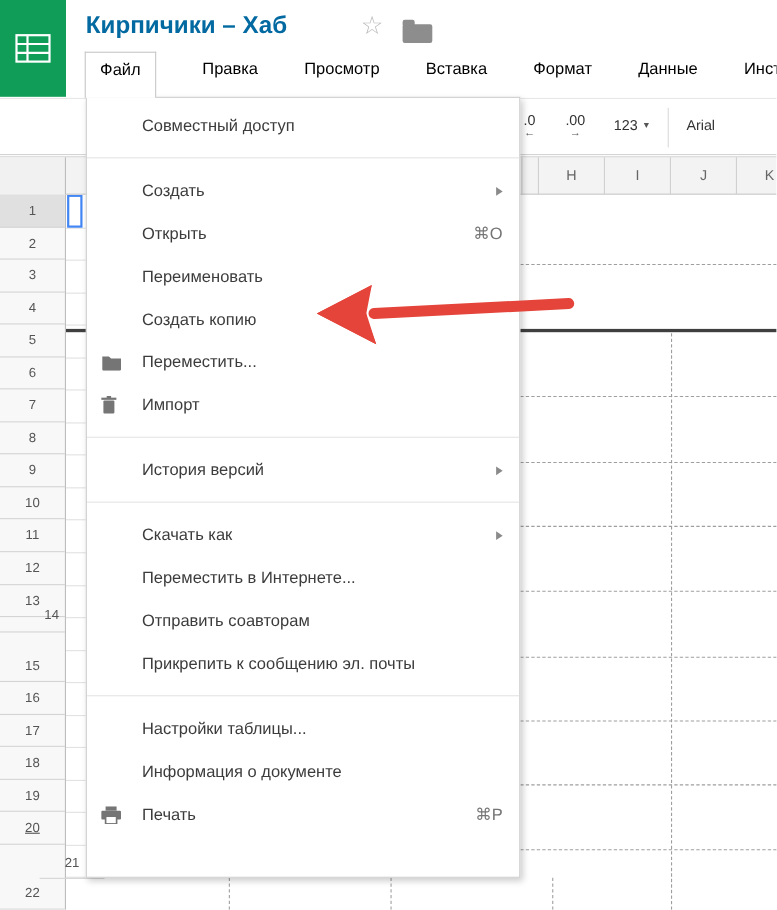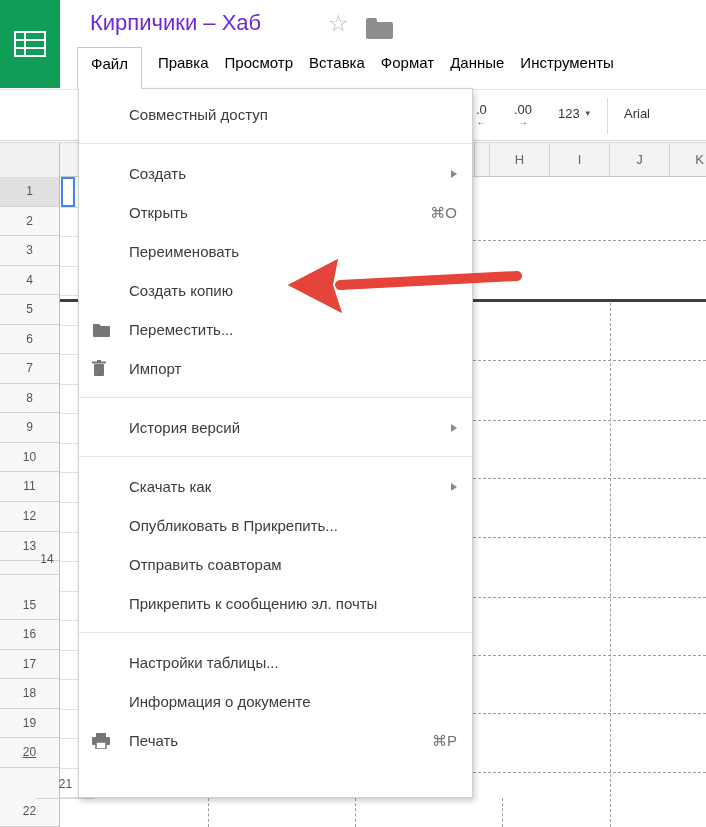--- a/index.html
+++ b/index.html
@@ -3,26 +3,26 @@
 <meta charset="utf-8">
 <style>
   * { margin:0; padding:0; box-sizing:border-box; }
   html,body { width:706px; height:827px; overflow:hidden; background:#fff;
     font-family:"Liberation Sans","DejaVu Sans",sans-serif; }
   body { position:relative; }
 
   
   .logo { position:absolute; left:0; top:0; width:60px; height:88px; background:#0f9d58; z-index:3;
     display:flex; align-items:center; justify-content:center; }
-  .doc-title { position:absolute; left:90px; top:10px; font-size:22px; font-weight:normal; color:#6d28d9; }
+  .doc-title { position:absolute; left:78px; top:10px; font-size:22px; font-weight:bold; color:#0369a1; }
   .star { position:absolute; left:328px; top:12px; font-size:23px; color:#b9b9b9; line-height:1; }
   .folder-ic { position:absolute; left:366px; top:22px; width:27px; height:17px; background:#8d8d8d; border-radius:2px; }
   .folder-ic:before { content:""; position:absolute; left:0; top:-4px; width:11px; height:5px; background:#8d8d8d; border-radius:2px 2px 0 0; }
 
-  .menubar { position:absolute; left:0; top:47px; right:0; height:33px; display:flex; gap:16px;
+  .menubar { position:absolute; left:0; top:47px; right:0; height:33px; display:flex; gap:42px;
     padding-left:77px; align-items:flex-start; z-index:12; }
   .mb-item { font-size:15px; color:#000; line-height:31px; white-space:nowrap; cursor:default; }
   .mb-item.active { background:#fff; border:1px solid #c8c8c8; border-bottom:none; padding:0 13px; height:42px; }
 
   
   .toolbar { position:absolute; left:0; top:89px; right:0; height:52px; background:#fff;
     border-top:1px solid #e7e7e7; border-bottom:1px solid #d4d4d4; z-index:1; }
   .tb { position:absolute; top:12px; font-size:13px; color:#333; }
   .numstack { display:inline-flex; flex-direction:column; align-items:center; line-height:12px; }
   .numstack .arr { font-size:10px; color:#555; }
@@ -205,21 +205,21 @@
         <svg width="14" height="17" viewBox="0 0 14 17">
           <rect x="2" y="4" width="10" height="12" rx="1" fill="#757575"></rect>
           <rect x="0" y="1.5" width="14" height="2" fill="#757575"></rect>
           <rect x="5" y="0" width="4" height="2" fill="#757575"></rect>
         </svg>
       </span><span>Импорт</span></div>
     <div class="msep"></div>
     <div class="mi"><span>История версий</span><span class="sub"></span></div>
     <div class="msep"></div>
     <div class="mi"><span>Скачать как</span><span class="sub"></span></div>
-    <div class="mi"><span>Опубликовать в Прикрепить...</span></div>
+    <div class="mi"><span>Переместить в Интернете...</span></div>
     <div class="mi"><span>Отправить соавторам</span></div>
     <div class="mi"><span>Прикрепить к сообщению эл. почты</span></div>
     <div class="msep"></div>
     <div class="mi"><span>Настройки таблицы...</span></div>
     <div class="mi"><span>Информация о документе</span></div>
     <div class="mi"><span class="ic">
         <svg width="18" height="16" viewBox="0 0 18 16">
           <rect x="4" y="0" width="10" height="4" fill="#757575"></rect>
           <rect x="0" y="4" width="18" height="8" rx="1" fill="#757575"></rect>
           <rect x="4" y="9" width="10" height="7" fill="#fff" stroke="#757575" stroke-width="1.5"></rect>

